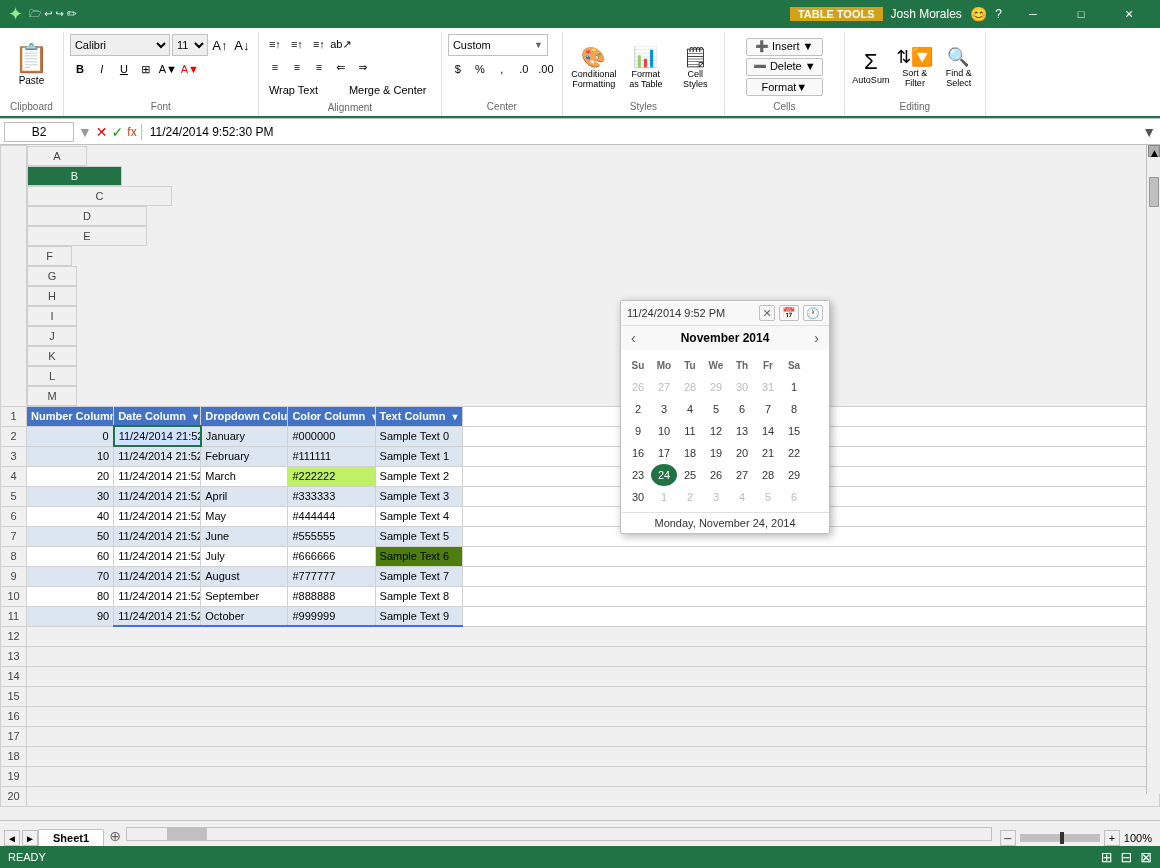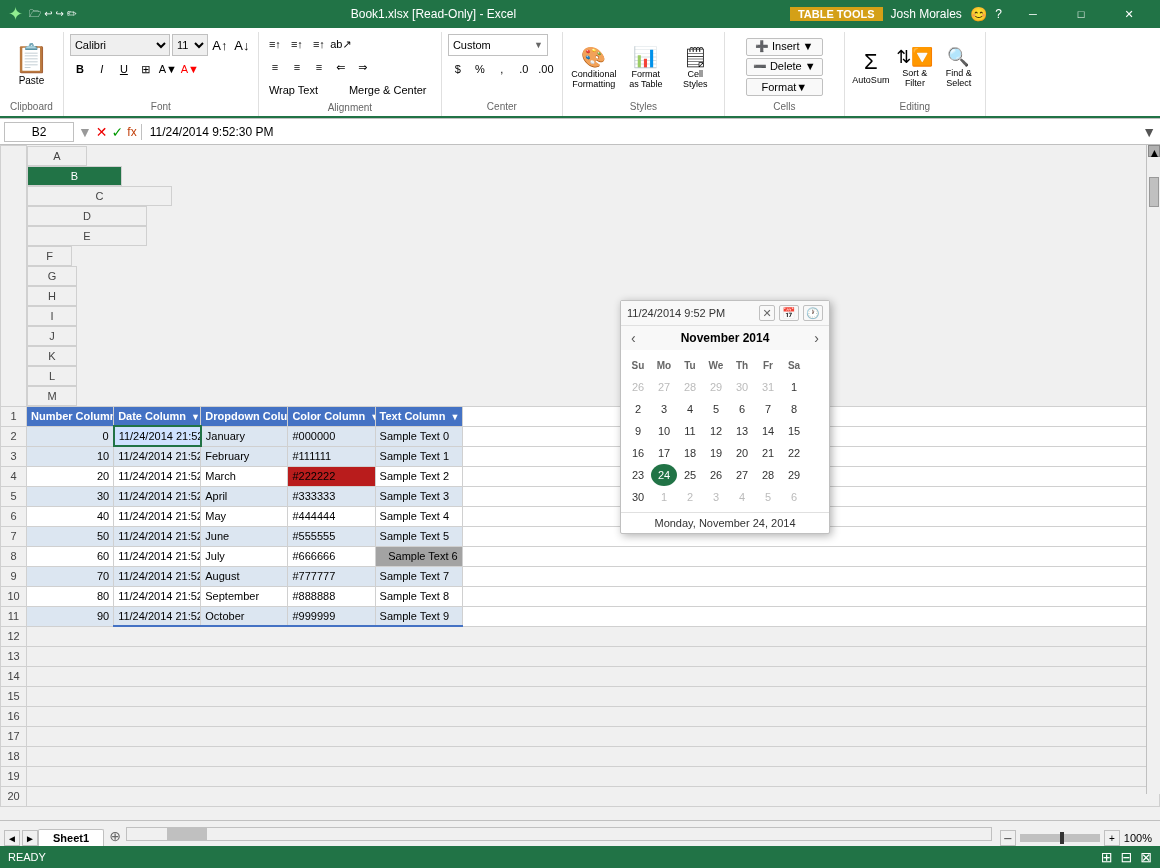--- a/index.html
+++ b/index.html
@@ -318,21 +318,20 @@
 </head>
 <body>
 
 <div style="width:1160px; height:868px; display:flex; flex-direction:column; overflow:hidden;">
 
   <div class="title-bar">
     <div style="display:flex; align-items:center; gap:6px;">
       <span style="font-size:18px; color:#90ee90;">✦</span>
       <span style="font-size:10px;">🗁 ↩ ↪ ✏</span>
     </div>
-    <div class="title-bar-center">Book1.xlsx [Read-Only] - Excel</div>
     <div class="title-bar-right">
       <span style="background:#d4a017; color:white; padding:1px 8px; font-size:11px; font-weight:bold;">TABLE TOOLS</span>
       <span>Josh Morales</span>
       <span style="font-size:14px;">😊</span>
       <span style="font-size:12px;">?</span>
       <div class="title-bar-controls">
         <div class="title-bar-btn">─</div>
         <div class="title-bar-btn">□</div>
         <div class="title-bar-btn close">✕</div>
       </div>
@@ -546,21 +545,21 @@
             <td style="background:#dce6f1;">February</td>
             <td style="background:#dce6f1;">#111111</td>
             <td style="background:#dce6f1;">Sample Text 1</td>
             <td colspan="8" style="background:white;"></td>
           </tr>
           <tr class="data-row">
             <td class="row-num-cell">4</td>
             <td style="text-align:right; background:white;">20</td>
             <td style="background:white;">11/24/2014 21:52</td>
             <td style="background:white;">March</td>
-            <td style="background:#b91c1c;margin-left:19px;">#222222</td>
+            <td style="background:#bef264;margin-left:19px;">#222222</td>
             <td style="background:white;">Sample Text 2</td>
             <td colspan="8" style="background:white;"></td>
           </tr>
           <tr class="data-row">
             <td class="row-num-cell">5</td>
             <td style="text-align:right; background:#dce6f1;">30</td>
             <td style="background:#dce6f1;">11/24/2014 21:52</td>
             <td style="background:#dce6f1;">April</td>
             <td style="background:#dce6f1;">#333333</td>
             <td style="background:#dce6f1;">Sample Text 3</td>
@@ -583,21 +582,21 @@
             <td style="background:#dce6f1;">#555555</td>
             <td style="background:#dce6f1;">Sample Text 5</td>
             <td colspan="8" style="background:white;"></td>
           </tr>
           <tr class="data-row">
             <td class="row-num-cell">8</td>
             <td style="text-align:right; background:white;">60</td>
             <td style="background:white;">11/24/2014 21:52</td>
             <td style="background:white;">July</td>
             <td style="background:white;">#666666</td>
-            <td style="background:#a3a3a3;text-align:right;">Sample Text 6</td>
+            <td style="background:#4d7c0f;">Sample Text 6</td>
             <td colspan="8" style="background:white;"></td>
           </tr>
           <tr class="data-row">
             <td class="row-num-cell">9</td>
             <td style="text-align:right; background:#dce6f1;">70</td>
             <td style="background:#dce6f1;">11/24/2014 21:52</td>
             <td style="background:#dce6f1;">August</td>
             <td style="background:#dce6f1;">#777777</td>
             <td style="background:#dce6f1;">Sample Text 7</td>
             <td colspan="8" style="background:white;"></td>

